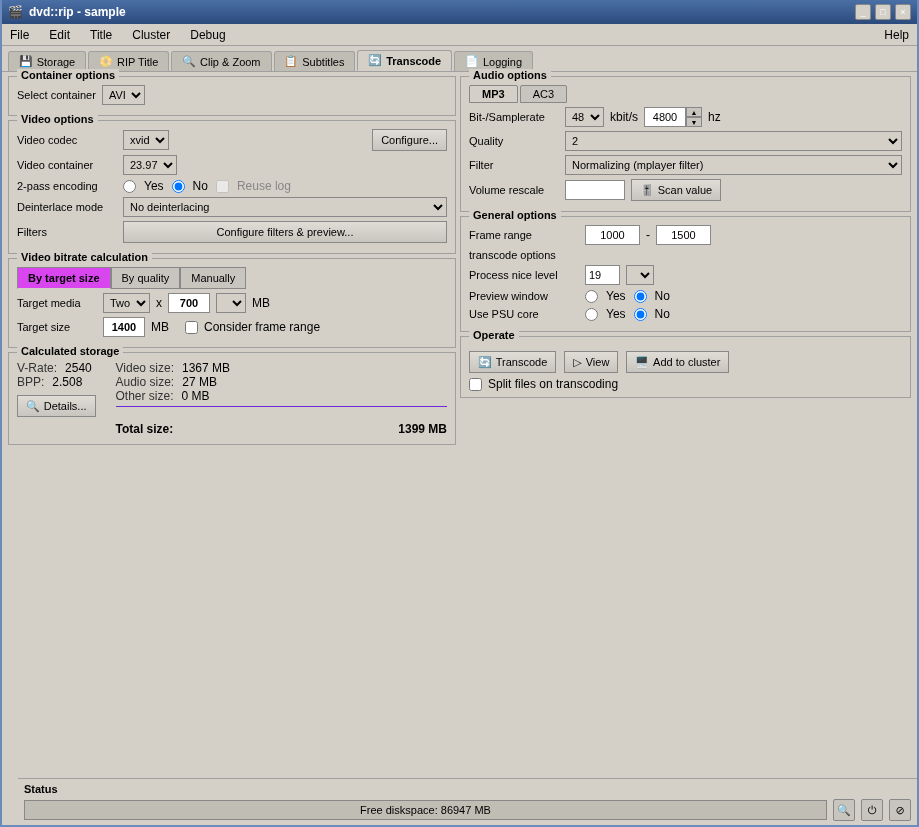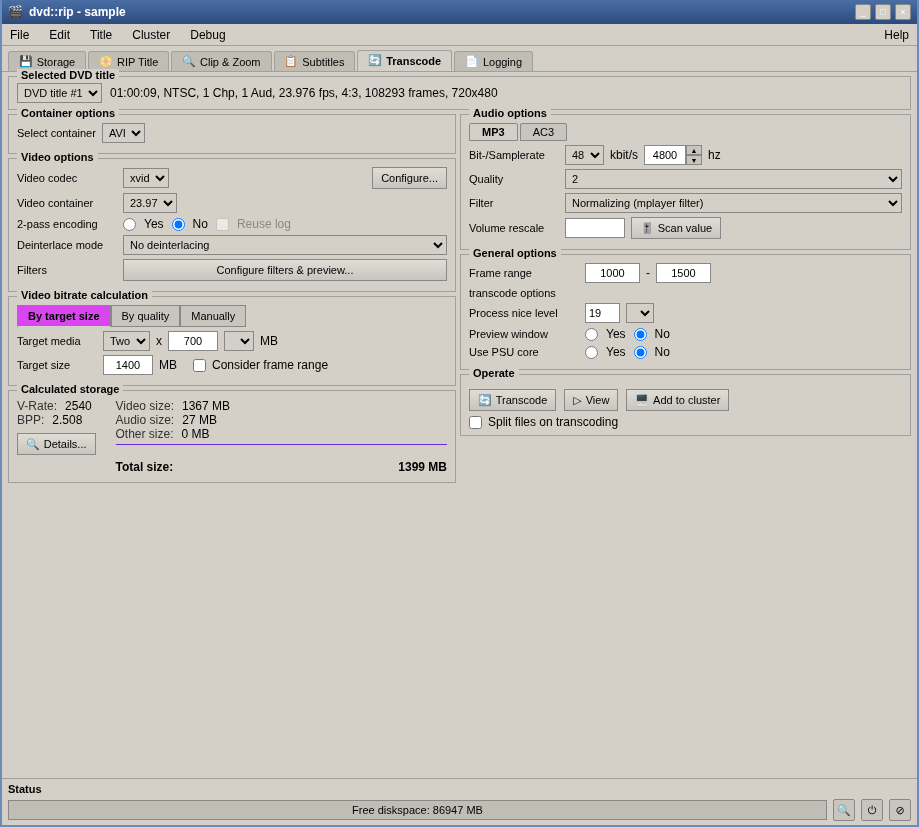--- a/index.html
+++ b/index.html
@@ -174,21 +174,21 @@
     }
     .status-bar {
       background: #d4d0c8;
       border-top: 1px solid #a0a0a0;
       padding: 4px 6px;
       display: flex;
       flex-direction: column;
       gap: 4px;
       position: absolute;
       bottom: 0;
-      left: 0;
+      left: 16px;
       right: 0;
     }
     .status-label { font-weight: bold; font-size: 11px; }
     .status-inner {
       display: flex;
       align-items: center;
       gap: 6px;
     }
     .status-text-bar {
       flex: 1;
@@ -309,27 +309,28 @@
     }
     .volume-field {
       width: 60px;
       height: 20px;
       border: 1px solid #888;
       background: white;
       font-size: 11px;
       padding: 1px 3px;
     }
     .target-size-field {
-      width: 50px;
+      width: 42px;
       height: 20px;
       border: 1px solid #888;
       background: white;
       text-align: center;
       font-size: 11px;
       padding: 1px 3px;
+      font-weight: bold;
     }
     .main-body {
       display: flex;
       gap: 4px;
       flex: 1;
     }
   </style>
 </head>
 <body>
 
@@ -378,29 +379,20 @@
       <span>Transcode</span>
     </div>
     <div class="tab">
       <span>📄</span>
       <span>Logging</span>
     </div>
   </div>
 
   <div class="content-area">
 
-    <div class="dvd-selected-section">
-      <div class="section-label">Selected DVD title</div>
-      <div class="dvd-title-inner">
-        <select>
-          <option>DVD title #1</option>
-        </select>
-        <span>01:00:09, NTSC, 1 Chp, 1 Aud, 23.976 fps, 4:3, 108293 frames, 720x480</span>
-      </div>
-    </div>
 
     <div class="main-body">
 
       <div class="left-col">
 
         <div class="section">
           <div class="section-label">Container options</div>
           <div class="row">
             <span class="label">Select container</span>
             <select>

